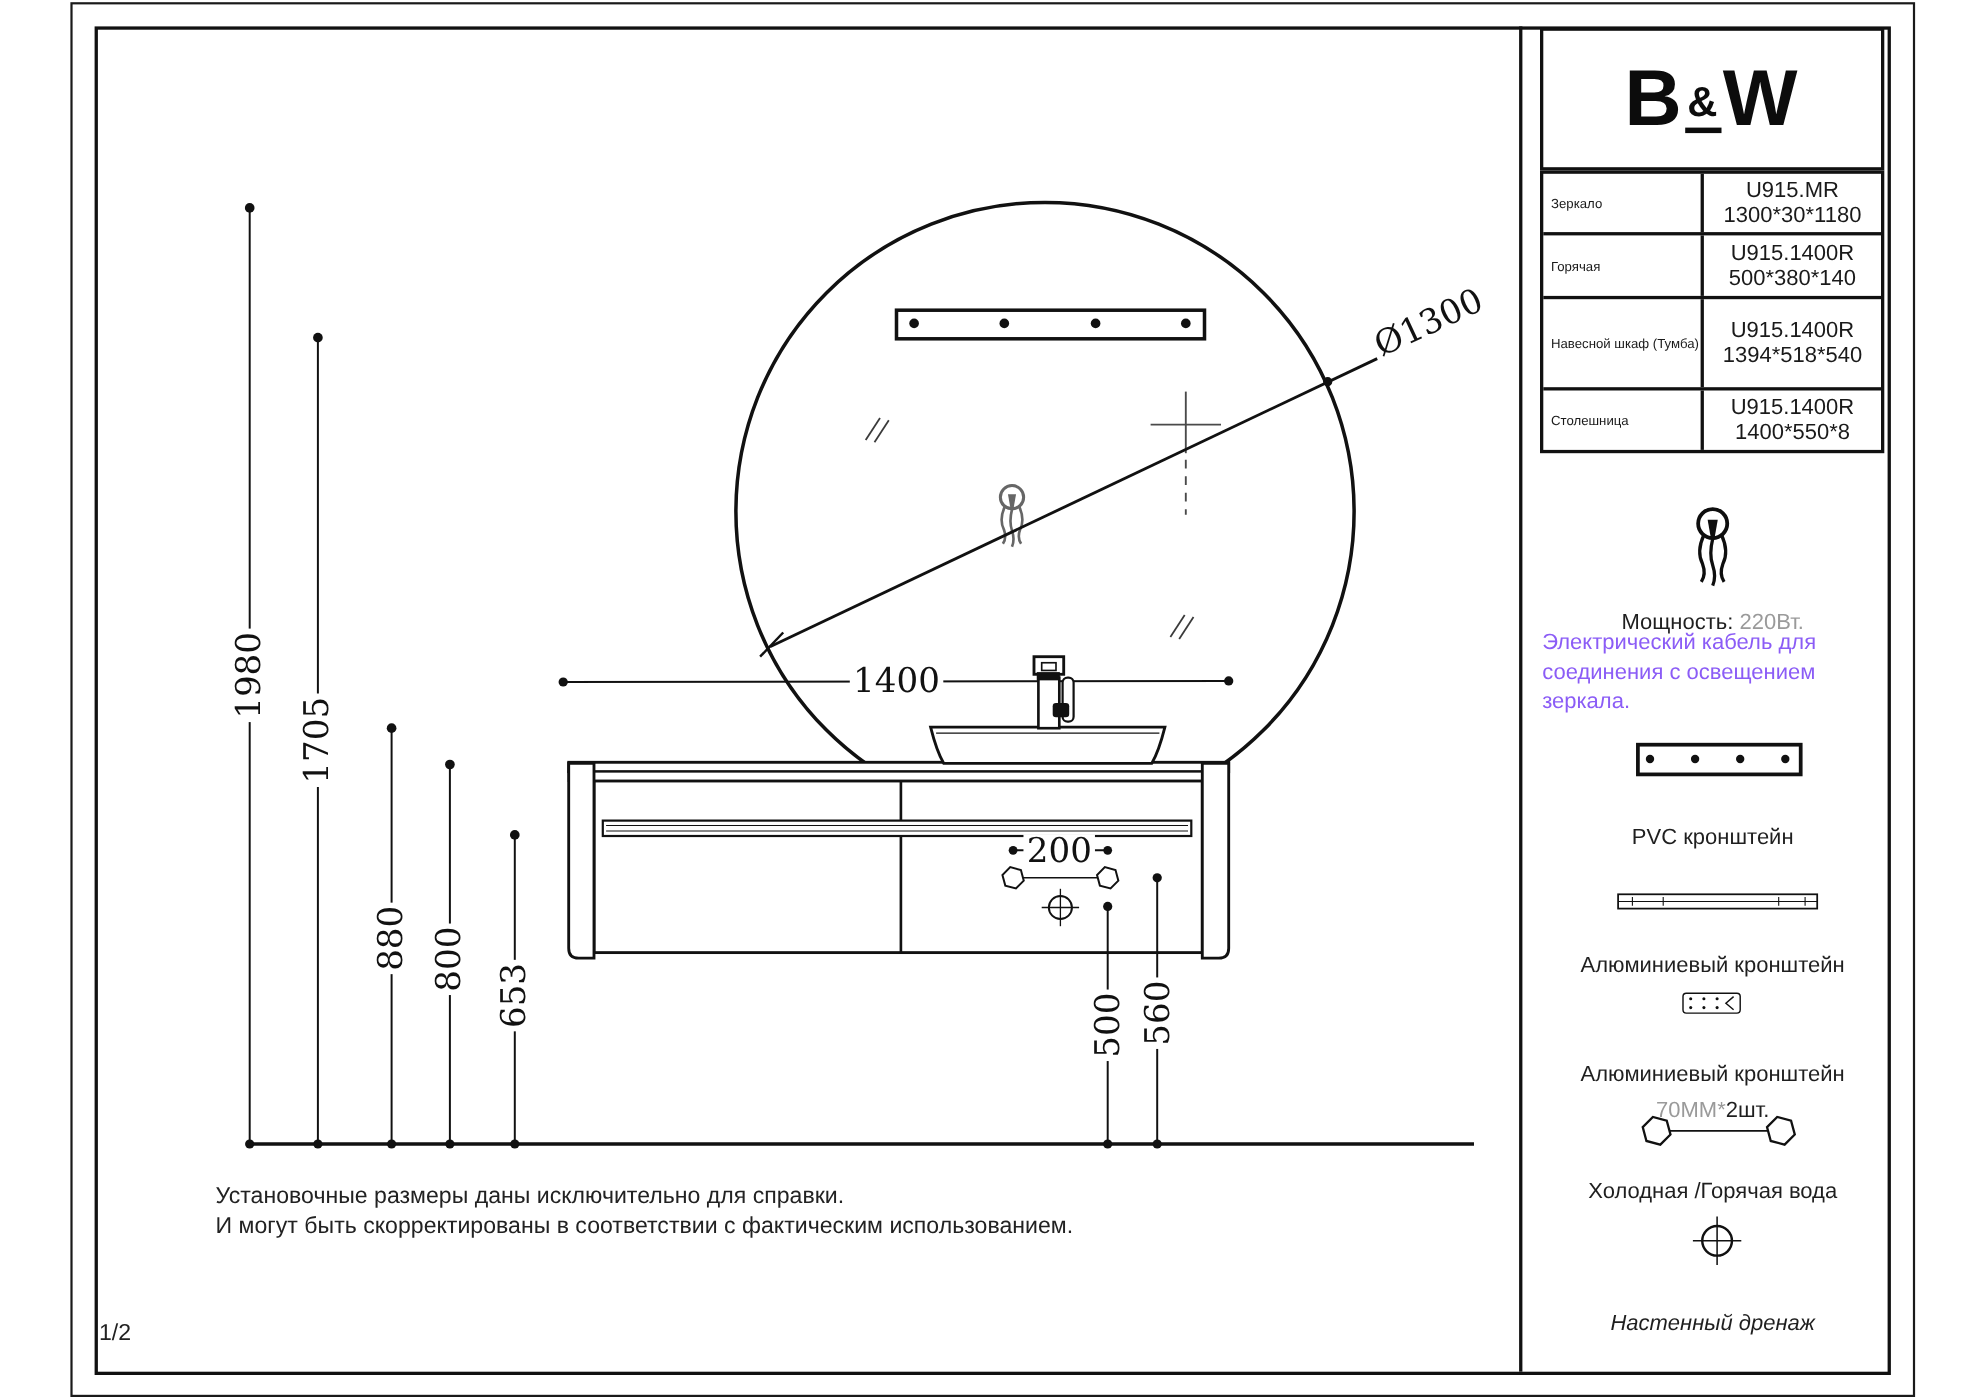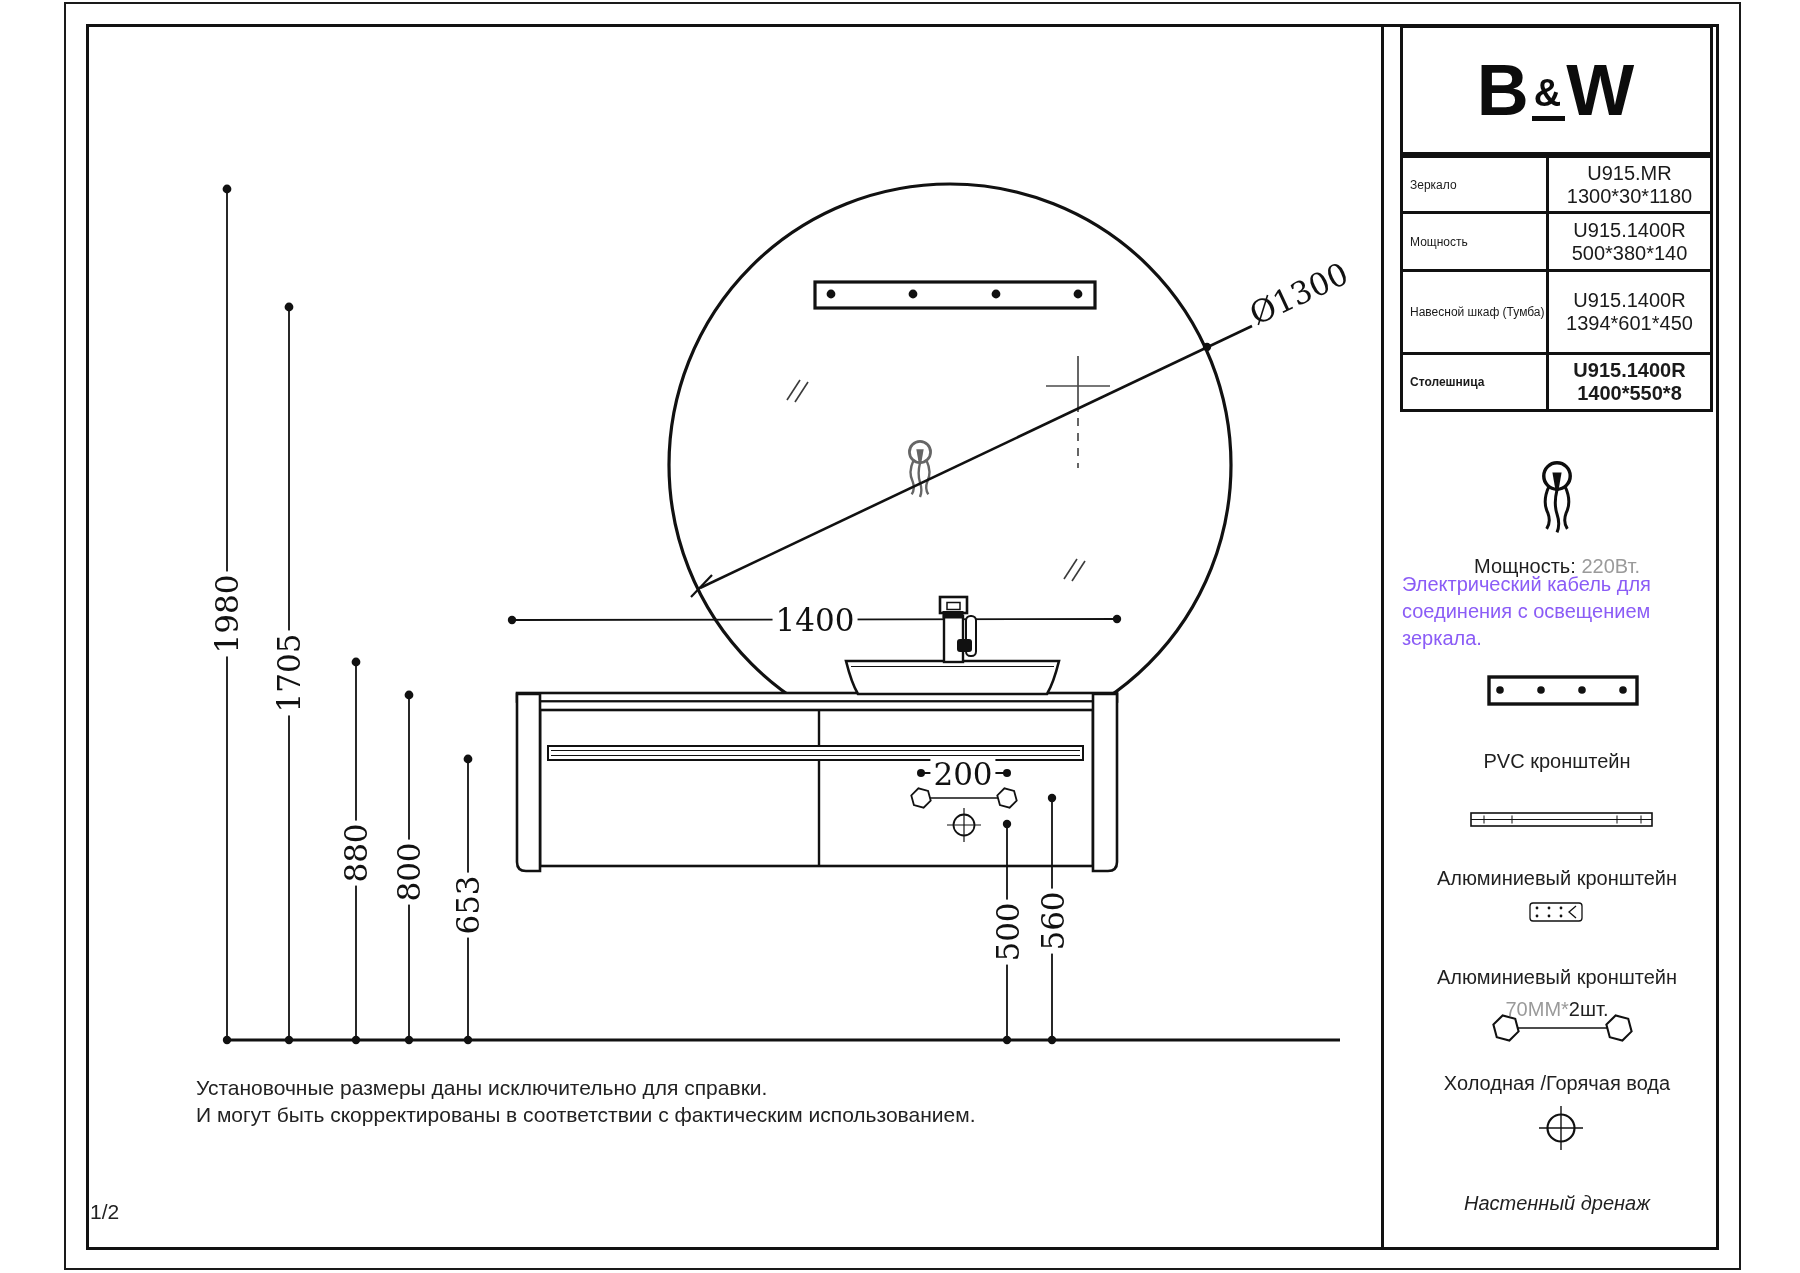--- a/index.html
+++ b/index.html
@@ -11,21 +11,21 @@
   .border-inner{left:86px;top:24px;width:1627px;height:1220px;border:3px solid #111;}
   .sidebar-divider{left:1381px;top:24px;width:3px;height:1223px;background:#111;}
   
   .logo-box{left:1400px;top:25px;width:313px;height:130px;border:3px solid #111;box-sizing:border-box;
             display:flex;align-items:center;justify-content:center;}
   .logo{font-weight:700;font-size:72px;letter-spacing:2px;color:#0c0c0c;display:flex;align-items:center;}
   .logo .amp{font-size:38px;border-bottom:5px solid #0c0c0c;padding:0 2px 1px 2px;margin:0 1px;
              transform:translateY(6px);}
   .spec-table{left:1400px;top:155px;width:313px;height:257px;border:3px solid #111;box-sizing:border-box;}
   .spec-row{display:flex;border-bottom:3px solid #111;box-sizing:border-box;}
-  .spec-row:last-child{border-bottom:none;font-weight:bold;}
+  .spec-row:last-child{border-bottom:none;}
   .cell-name{width:146px;box-sizing:border-box;border-right:3px solid #111;display:flex;align-items:center;
              padding-left:7px;font-size:12px;line-height:22px;}
   .cell-spec{width:161px;display:flex;flex-direction:column;align-items:center;justify-content:center;
              font-size:20px;line-height:23px;}
   .side-label{left:1392px;width:330px;text-align:center;font-size:20px;color:#1f1f1f;margin-top:24px;}
   .side-note{left:1402px;width:315px;font-size:20px;color:#8b5cf6;margin-top:15px;}
   .gray{color:#9a9a9a;}
   
   .dim{position:absolute;font-family:"DejaVu Serif",serif;font-size:31px;color:#111;background:#fff;
        padding:0 3px;white-space:nowrap;transform:translate(-50%,-50%);line-height:1;}
@@ -231,31 +231,31 @@
 
   <div class="abs spec-table">
     <div class="spec-row" style="height:56px;">
       <div class="cell-name">Зеркало</div>
       <div class="cell-spec">
         <span>U915.MR</span>
         <span>1300*30*1180</span>
       </div>
     </div>
     <div class="spec-row" style="height:58px;">
-      <div class="cell-name">Мощность</div>
+      <div class="cell-name">Горячая</div>
       <div class="cell-spec">
         <span>U915.1400R</span>
         <span>500*380*140</span>
       </div>
     </div>
     <div class="spec-row" style="height:83px;">
       <div class="cell-name">Навесной шкаф (Тумба)</div>
       <div class="cell-spec">
         <span>U915.1400R</span>
-        <span>1394*601*450</span>
+        <span>1394*518*540</span>
       </div>
     </div>
     <div class="spec-row" style="height:54px;">
       <div class="cell-name">Столешница</div>
       <div class="cell-spec">
         <span>U915.1400R</span>
         <span>1400*550*8</span>
       </div>
     </div>
   </div>

